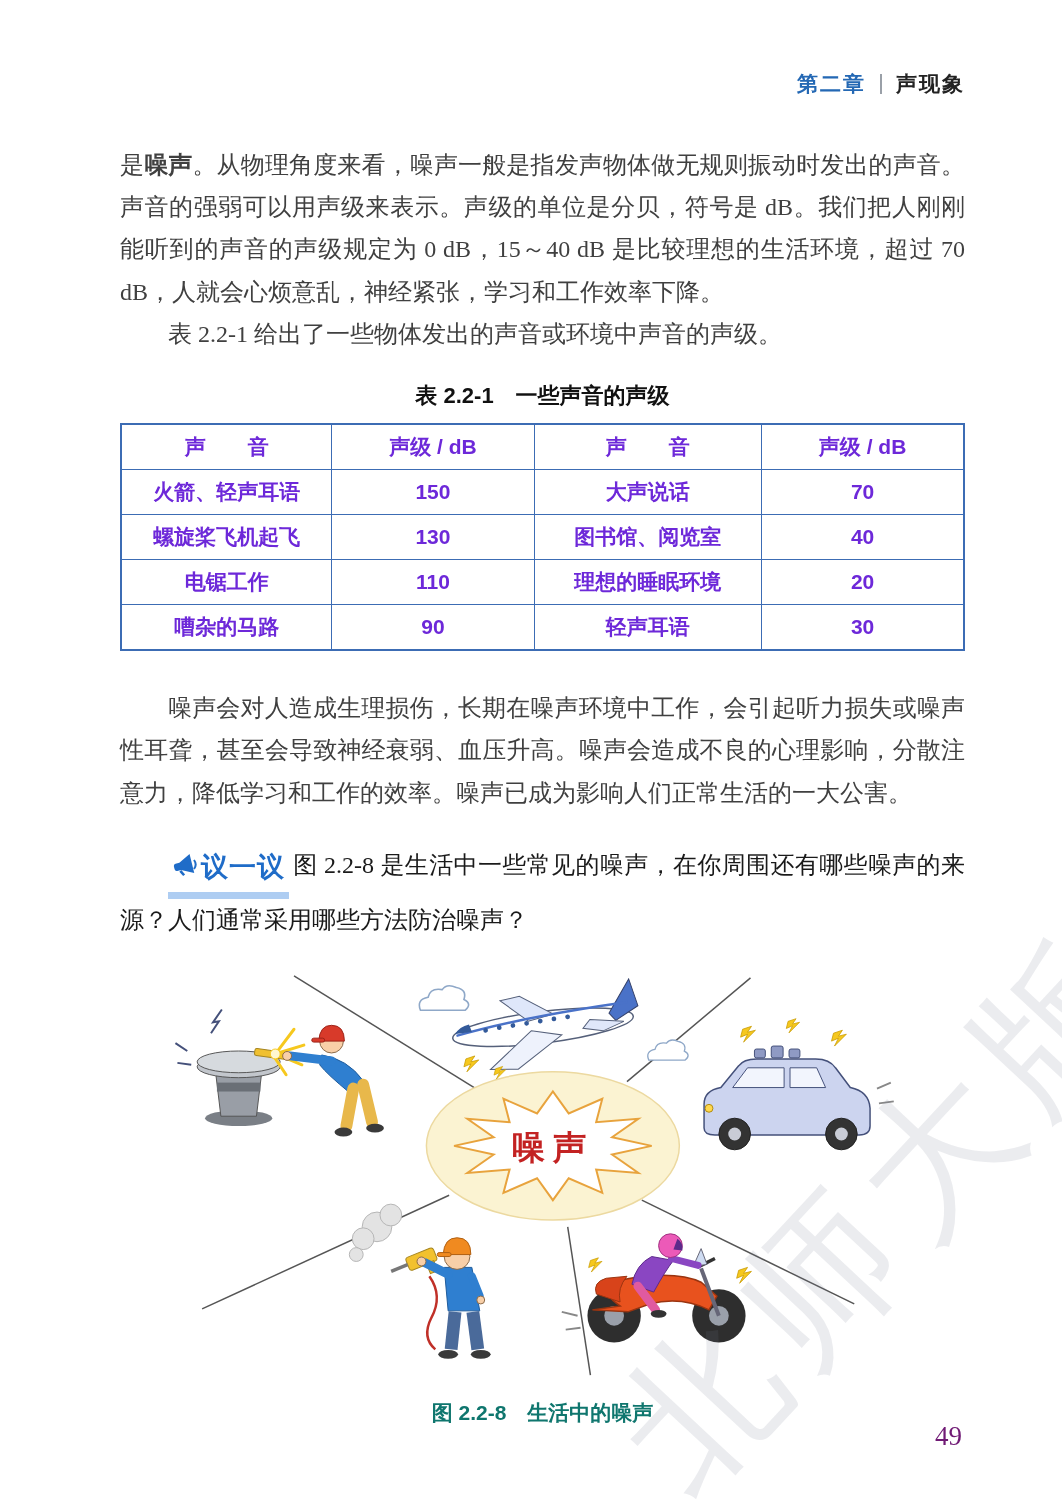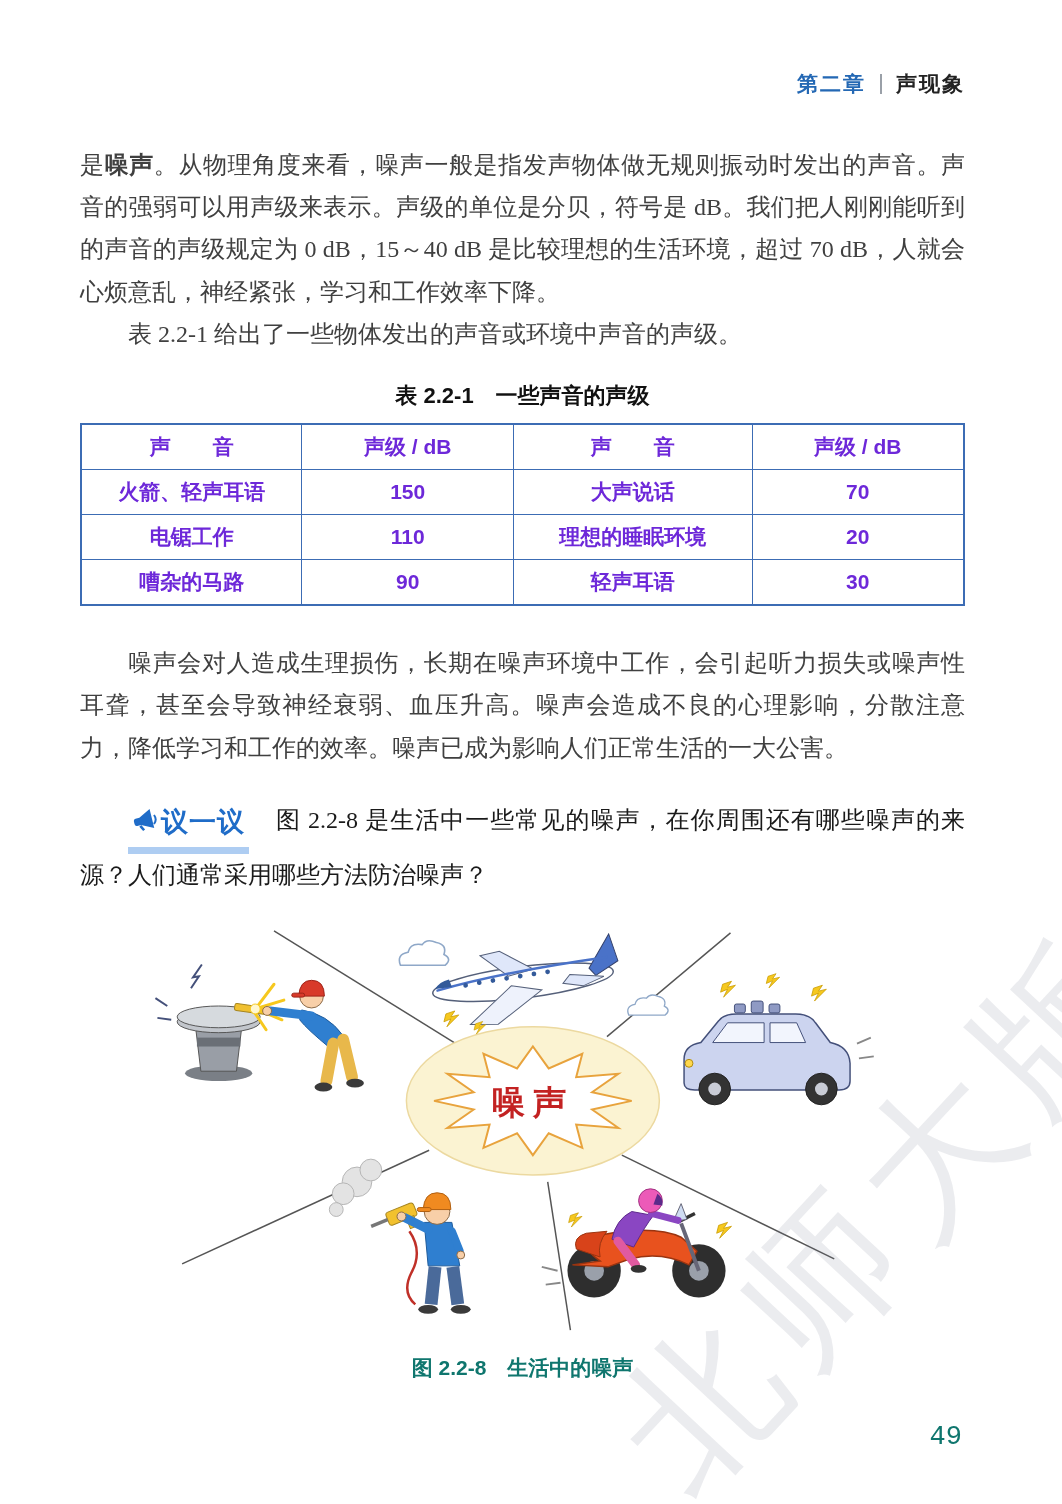--- a/index.html
+++ b/index.html
@@ -2,21 +2,21 @@
 <html><head>
 <meta charset="utf-8">
 <style>
   * { margin:0; padding:0; box-sizing:border-box; }
   html,body { background:#ffffff; }
   body {
     width:1062px; height:1504px; position:relative; overflow:hidden;
     font-family:"Liberation Serif","DejaVu Serif",serif;
     color:#1a1a1a;
   }
-  .page { position:absolute; inset:0; padding:0 97px 0 80px; }
+  .page { position:absolute; inset:0; padding:0 97px 0 120px; }
 
   
   .chapter-header {
     margin-top:70px; text-align:right;
     font-family:"Liberation Sans","DejaVu Sans",sans-serif;
     font-size:21px; font-weight:bold; letter-spacing:2px;
   }
   .chapter-header .chapter { color:#2468b4; }
   .chapter-header .sep { display:inline-block; width:2px; height:20px; background:#9aa0a8; margin:0 14px -3px 14px; }
   .chapter-header .section { color:#222; }
@@ -43,40 +43,40 @@
   }
   table.sound-table th { font-weight:bold; }
   table.sound-table td { font-weight:600; }
   .col-snd1 { width:25%; } .col-lvl1 { width:24%; }
   .col-snd2 { width:27%; } .col-lvl2 { width:24%; }
 
   
   .discuss { margin-top:30px; font-size:24px; line-height:1.76; text-indent:2em; text-align:justify; }
   .discuss-badge {
     display:inline-block; text-indent:0; white-space:nowrap;
-    border-bottom:7px solid #aecdf2; padding:0 4px 1px 2px; margin-right:26px;
+    border-bottom:7px solid #aecdf2; padding:0 4px 1px 2px; margin-right:4px;
   }
   .discuss-label {
     font-family:"Liberation Sans","DejaVu Sans",sans-serif;
     color:#1f6cc8; font-weight:bold; font-size:27px; letter-spacing:1px;
     vertical-align:middle;
   }
   .megaphone { vertical-align:-5px; margin-right:3px; }
 
   
   .figure-wrap { margin-top:26px; text-align:center; }
   .figure-caption {
     margin-top:12px; text-align:center; font-weight:bold; font-size:21px;
     font-family:"Liberation Sans","DejaVu Sans",sans-serif; color:#0f766e;
   }
 
   
   .page-number {
     position:absolute; right:100px; bottom:52px;
-    font-size:27px; color:#0f766e; font-family:Liberation Mono, monospace;
+    font-size:27px; color:#701a75; font-family:Liberation Serif, serif;
   }
   .watermark {
     position:absolute; left:650px; top:1360px;
     transform:rotate(-47deg); transform-origin:left center;
     font-size:155px; letter-spacing:18px; white-space:nowrap;
     color:rgba(110,120,140,0.14);
     font-family:"Liberation Sans","DejaVu Sans",sans-serif;
     z-index:6; pointer-events:none;
   }
 </style>
@@ -101,20 +101,26 @@
       <th class="col-snd1">声　　音</th>
       <th class="col-lvl1">声级 / dB</th>
       <th class="col-snd2">声　　音</th>
       <th class="col-lvl2">声级 / dB</th>
     </tr>
     <tr>
       <td>火箭、轻声耳语</td>
       <td>150</td>
       <td>大声说话</td>
       <td>70</td>
+    </tr>
+    <tr>
+      <td>螺旋桨飞机起飞</td>
+      <td>130</td>
+      <td>图书馆、阅览室</td>
+      <td>40</td>
     </tr>
     <tr>
       <td>电锯工作</td>
       <td>110</td>
       <td>理想的睡眠环境</td>
       <td>20</td>
     </tr>
     <tr>
       <td>嘈杂的马路</td>
       <td>90</td>

